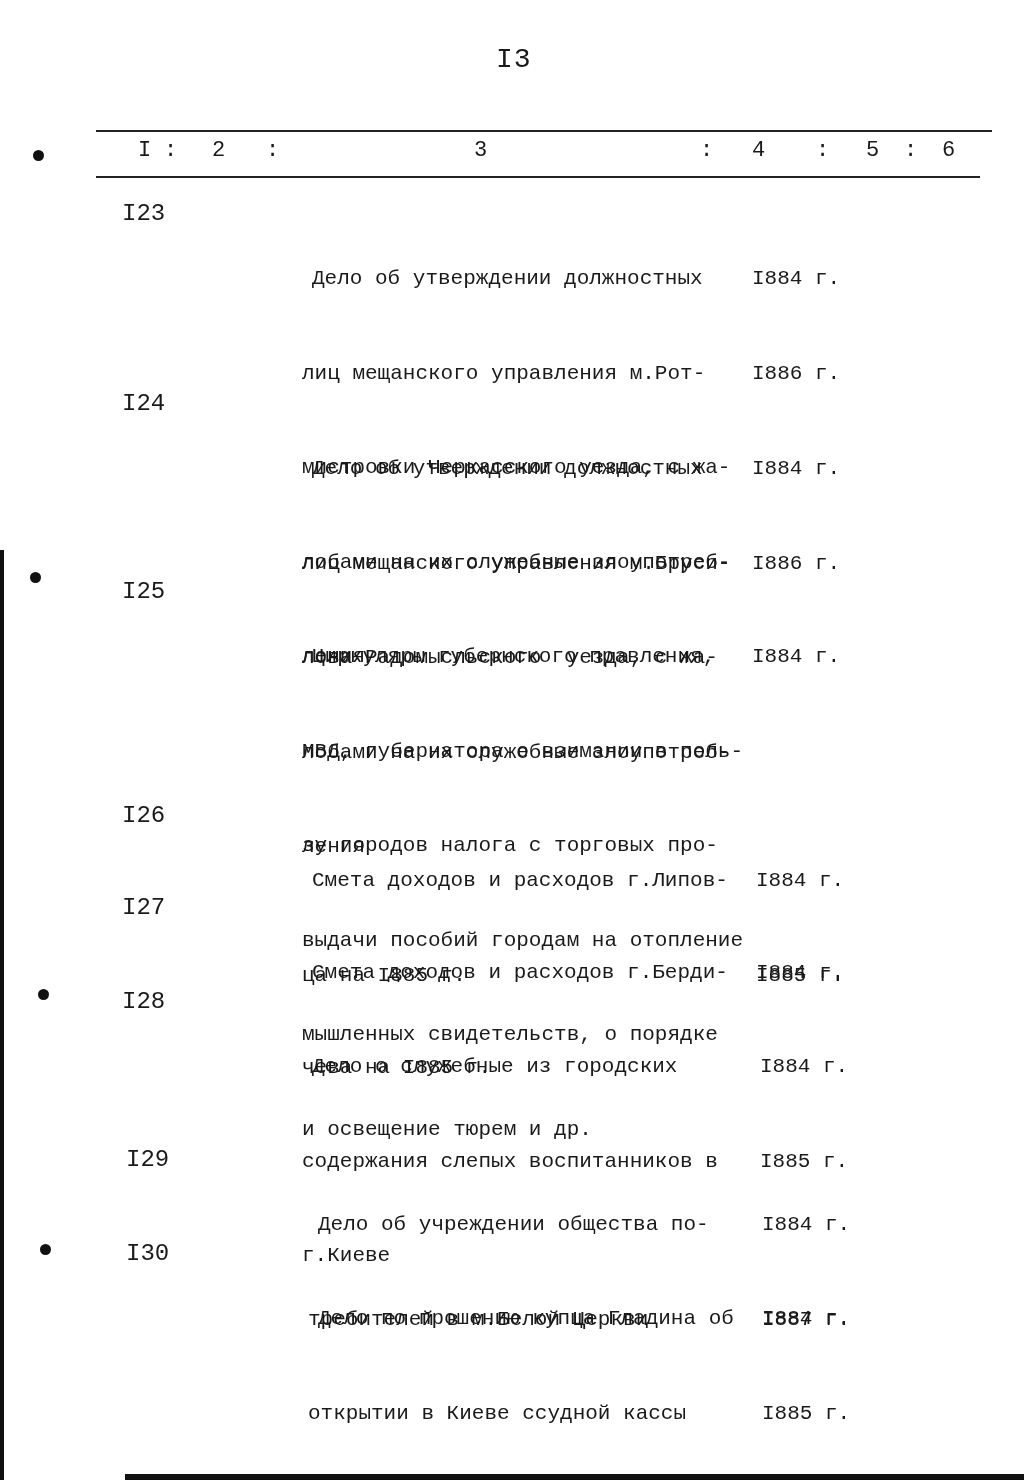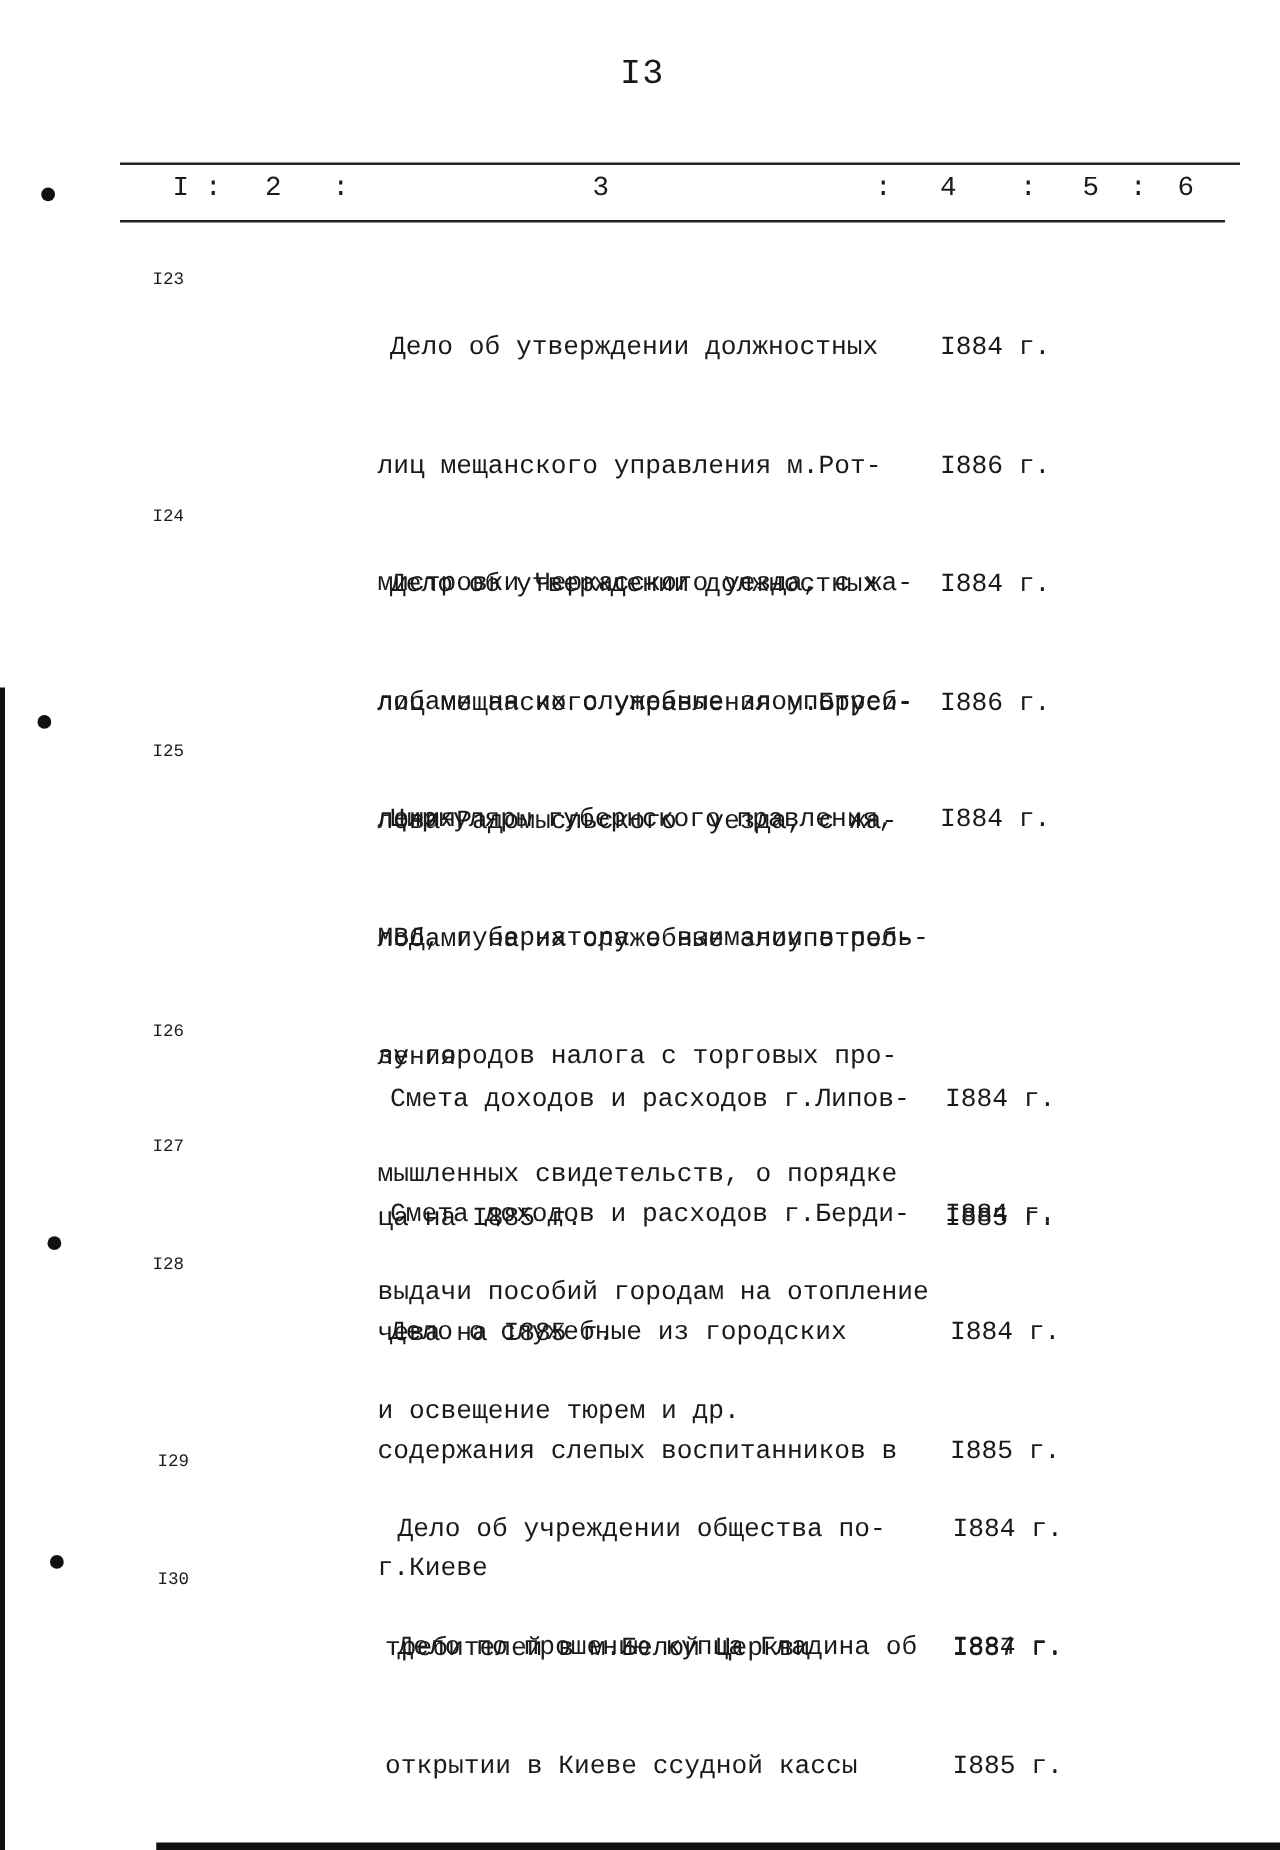--- a/index.html
+++ b/index.html
@@ -45,22 +45,22 @@
       left: 0;
       width: 1024px;
     }
     .entry {
       position: relative;
       width: 1024px;
     }
     .entry-num {
       position: absolute;
       left: 122px;
-      top: 16px;
-      font-size: 14px;
+      top: 0;
+      font-size: 24px;
     }
     .entry-desc {
       position: absolute;
       left: 274px;
       top: 0;
       font-size: 21px;
       line-height: 31.5px;
       white-space: pre;
       margin-left: 28px;
     }
@@ -157,22 +157,22 @@
       <span class="line">I886 г.</span>
     </div>
   </div>
 
   <div class="entry" style="position:absolute;top:378px;">
     <span class="entry-num">I25</span>
     <div class="entry-desc">
       <span class="line first">Циркуляры губернского правления,</span>
       <span class="line">МВД, губернатора о взимании в поль-</span>
       <span class="line">зу городов налога с торговых про-</span>
+      <span class="line">выдачи пособий городам на отопление</span>
       <span class="line">мышленных свидетельств, о порядке</span>
-      <span class="line">выдачи пособий городам на отопление</span>
       <span class="line">и освещение тюрем и др.</span>
     </div>
     <div class="entry-dates">
       <span class="line">I884 г.</span>
     </div>
   </div>
 
   <div class="entry" style="position:absolute;top:602px;">
     <span class="entry-num">I26</span>
     <div class="entry-desc">

